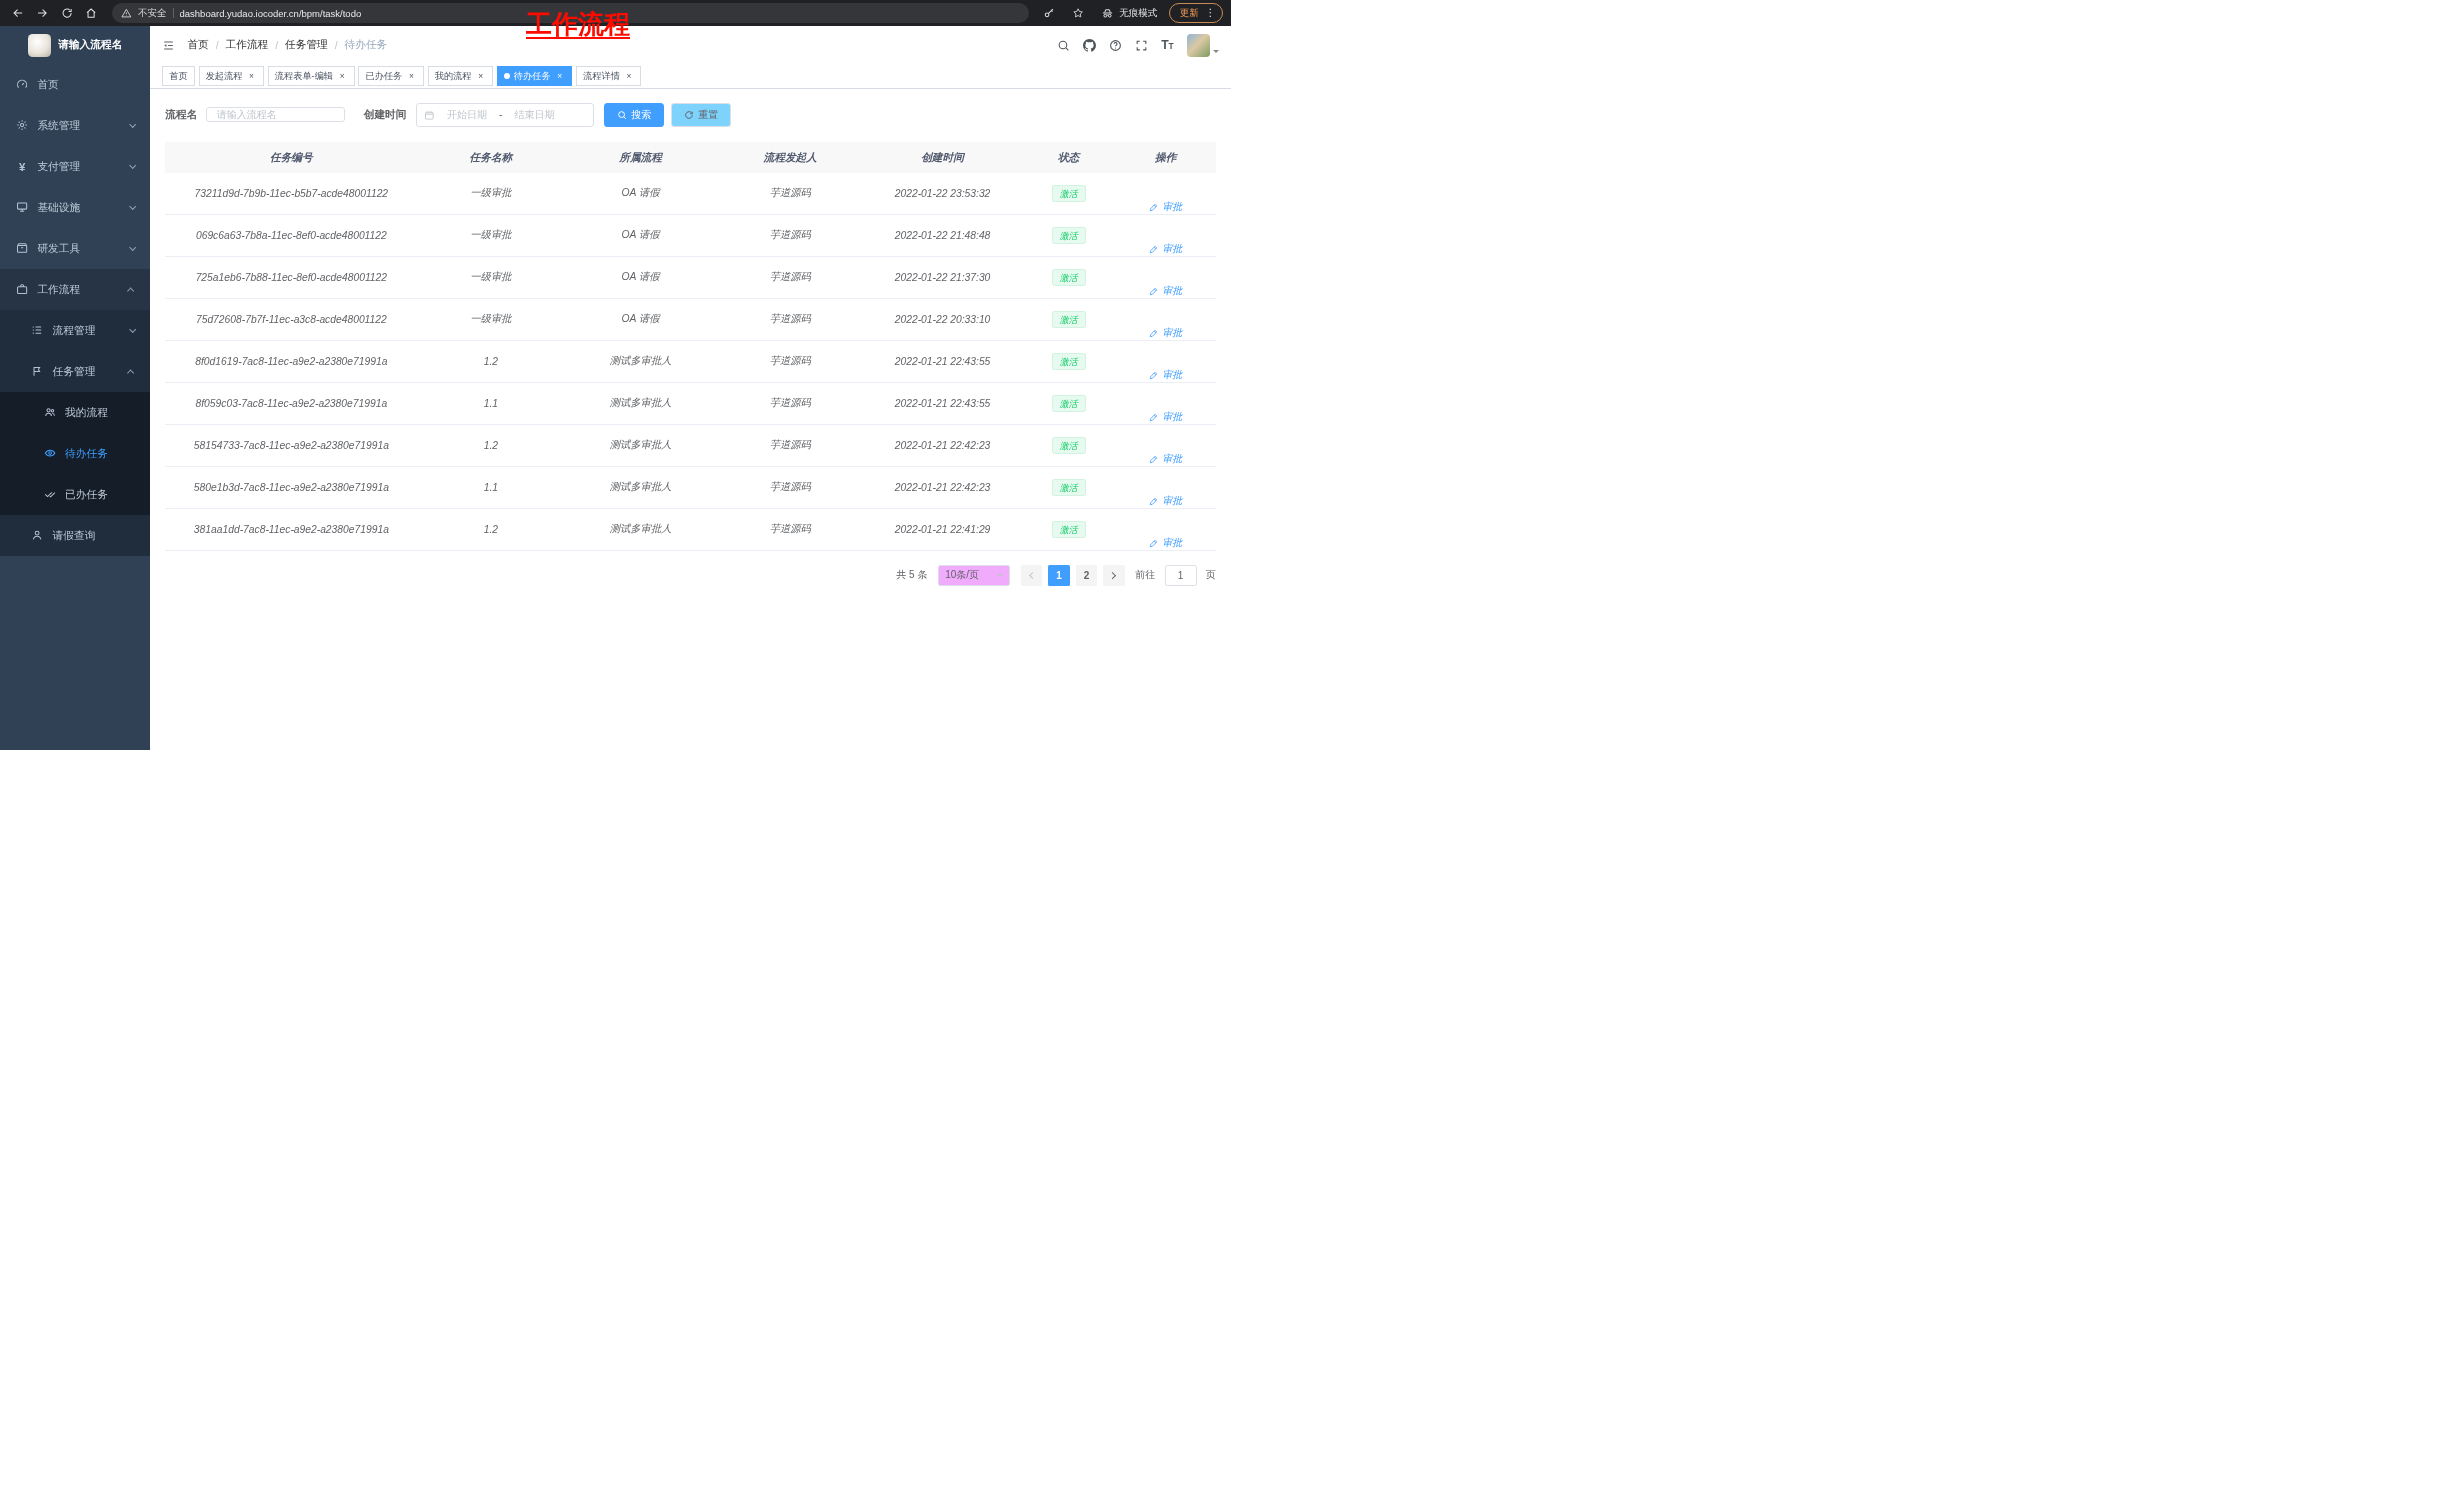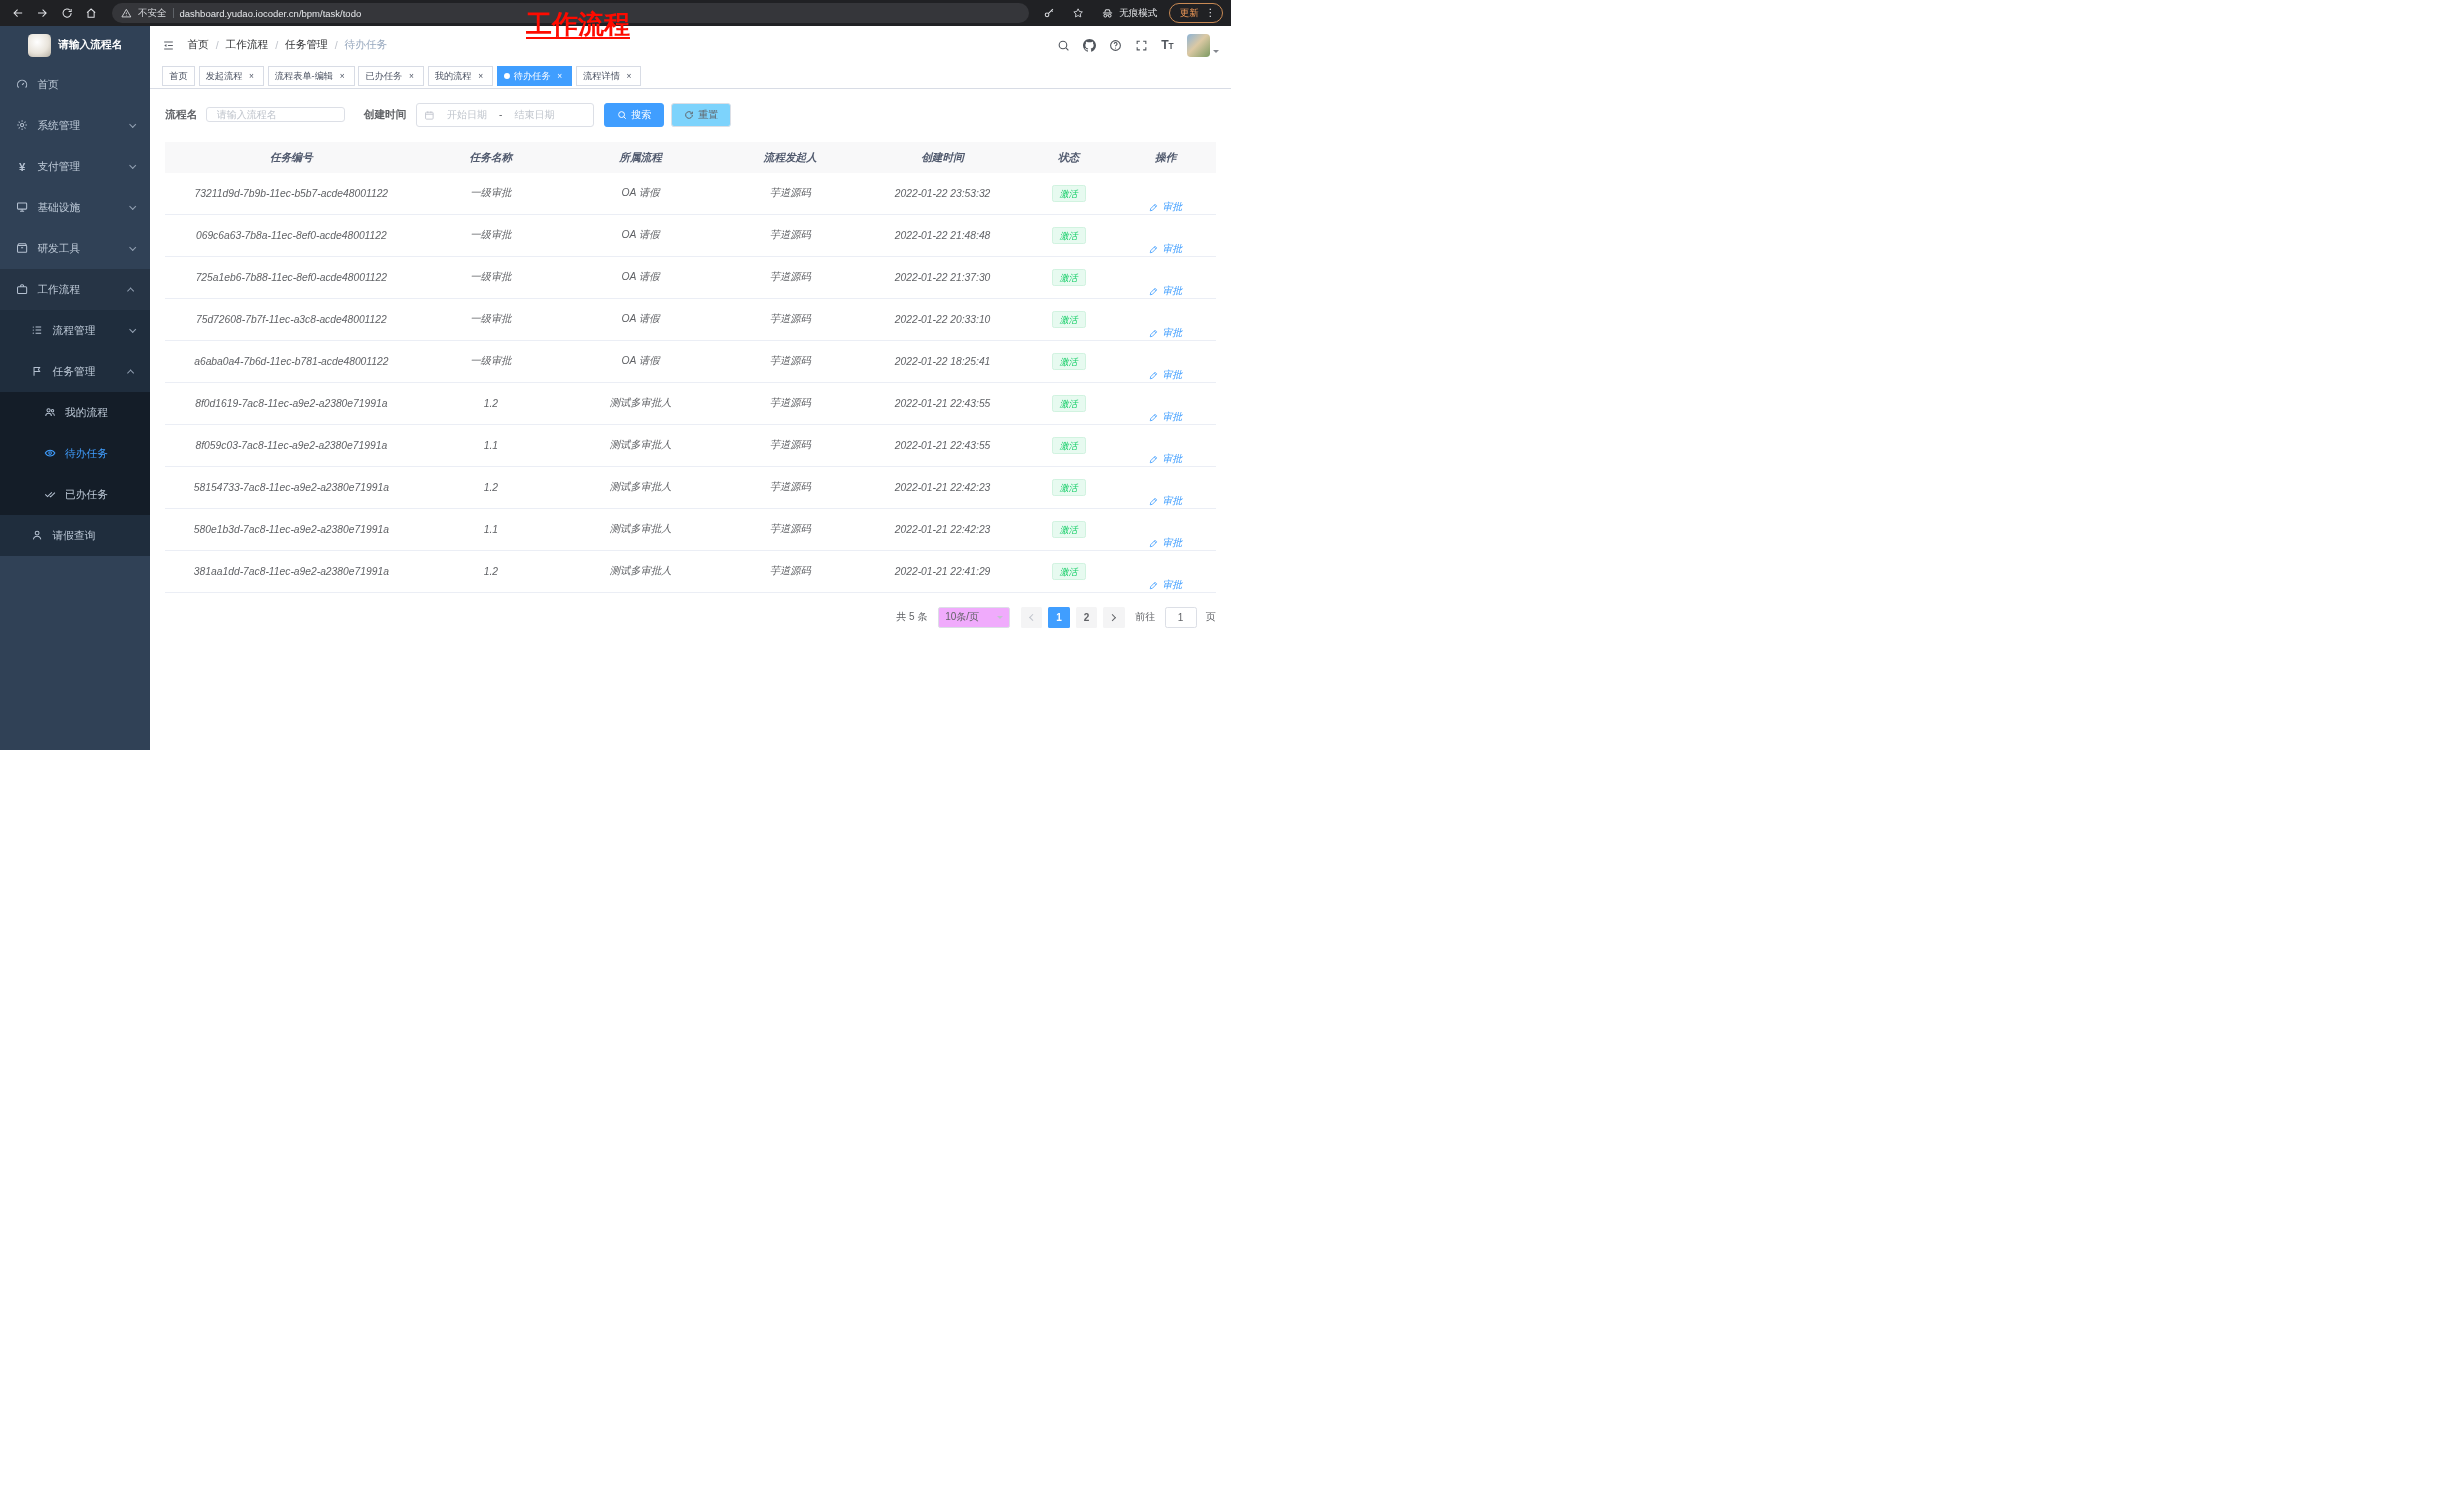--- a/index.html
+++ b/index.html
@@ -489,37 +489,20 @@
                   <a class="link">
                     <svg class="ic12" viewBox="0 0 24 24" fill="none" stroke="currentColor" stroke-width="2">
                       <path d="M14.5 5.5l4 4L8 20l-5 1 1-5L14.5 5.5z"></path>
                       <path d="M12.5 7.5l4 4"></path>
                     </svg>
                     <span>审批</span>
                   </a>
                 </td>
               </tr>
 
-              <tr>
-                <td>a6aba0a4-7b6d-11ec-b781-acde48001122</td>
-                <td>一级审批</td>
-                <td>OA 请假</td>
-                <td>芋道源码</td>
-                <td>2022-01-22 18:25:41</td>
-                <td><span class="tag-success">激活</span></td>
-                <td>
-                  <a class="link">
-                    <svg class="ic12" viewBox="0 0 24 24" fill="none" stroke="currentColor" stroke-width="2">
-                      <path d="M14.5 5.5l4 4L8 20l-5 1 1-5L14.5 5.5z"></path>
-                      <path d="M12.5 7.5l4 4"></path>
-                    </svg>
-                    <span>审批</span>
-                  </a>
-                </td>
-              </tr>
 
               <tr>
                 <td>8f0d1619-7ac8-11ec-a9e2-a2380e71991a</td>
                 <td>1.2</td>
                 <td>测试多审批人</td>
                 <td>芋道源码</td>
                 <td>2022-01-21 22:43:55</td>
                 <td><span class="tag-success">激活</span></td>
                 <td>
                   <a class="link">

